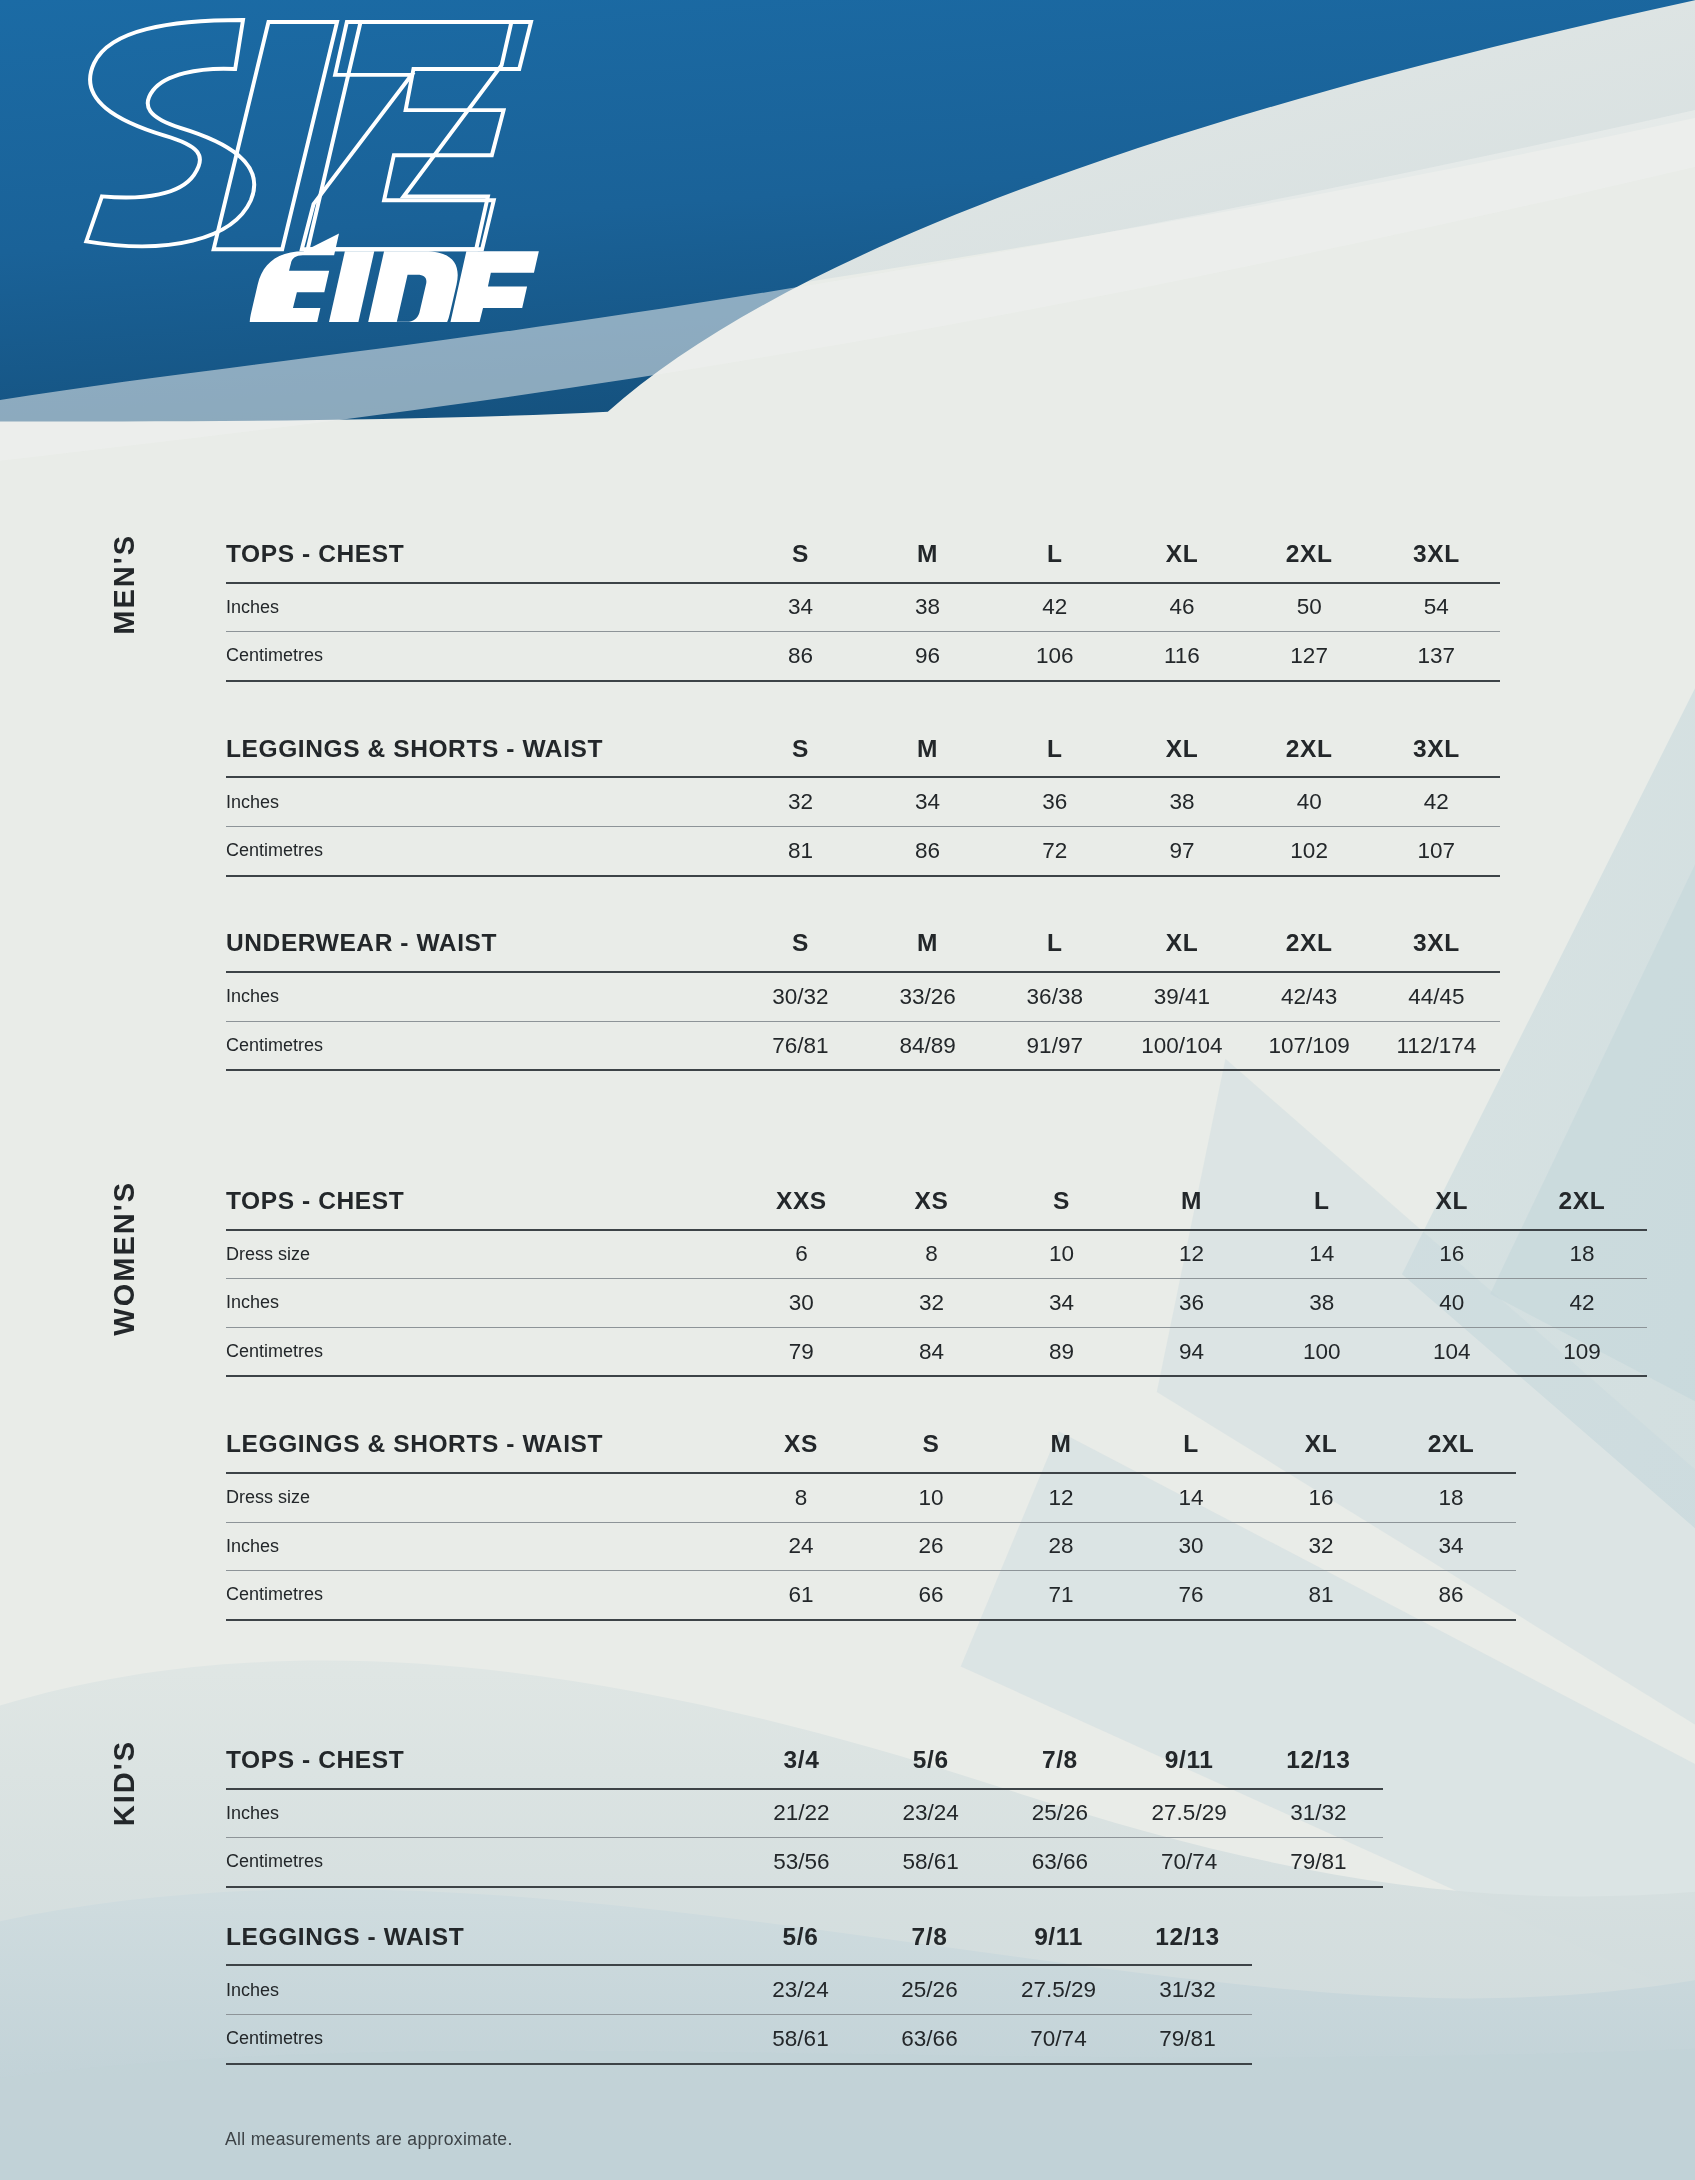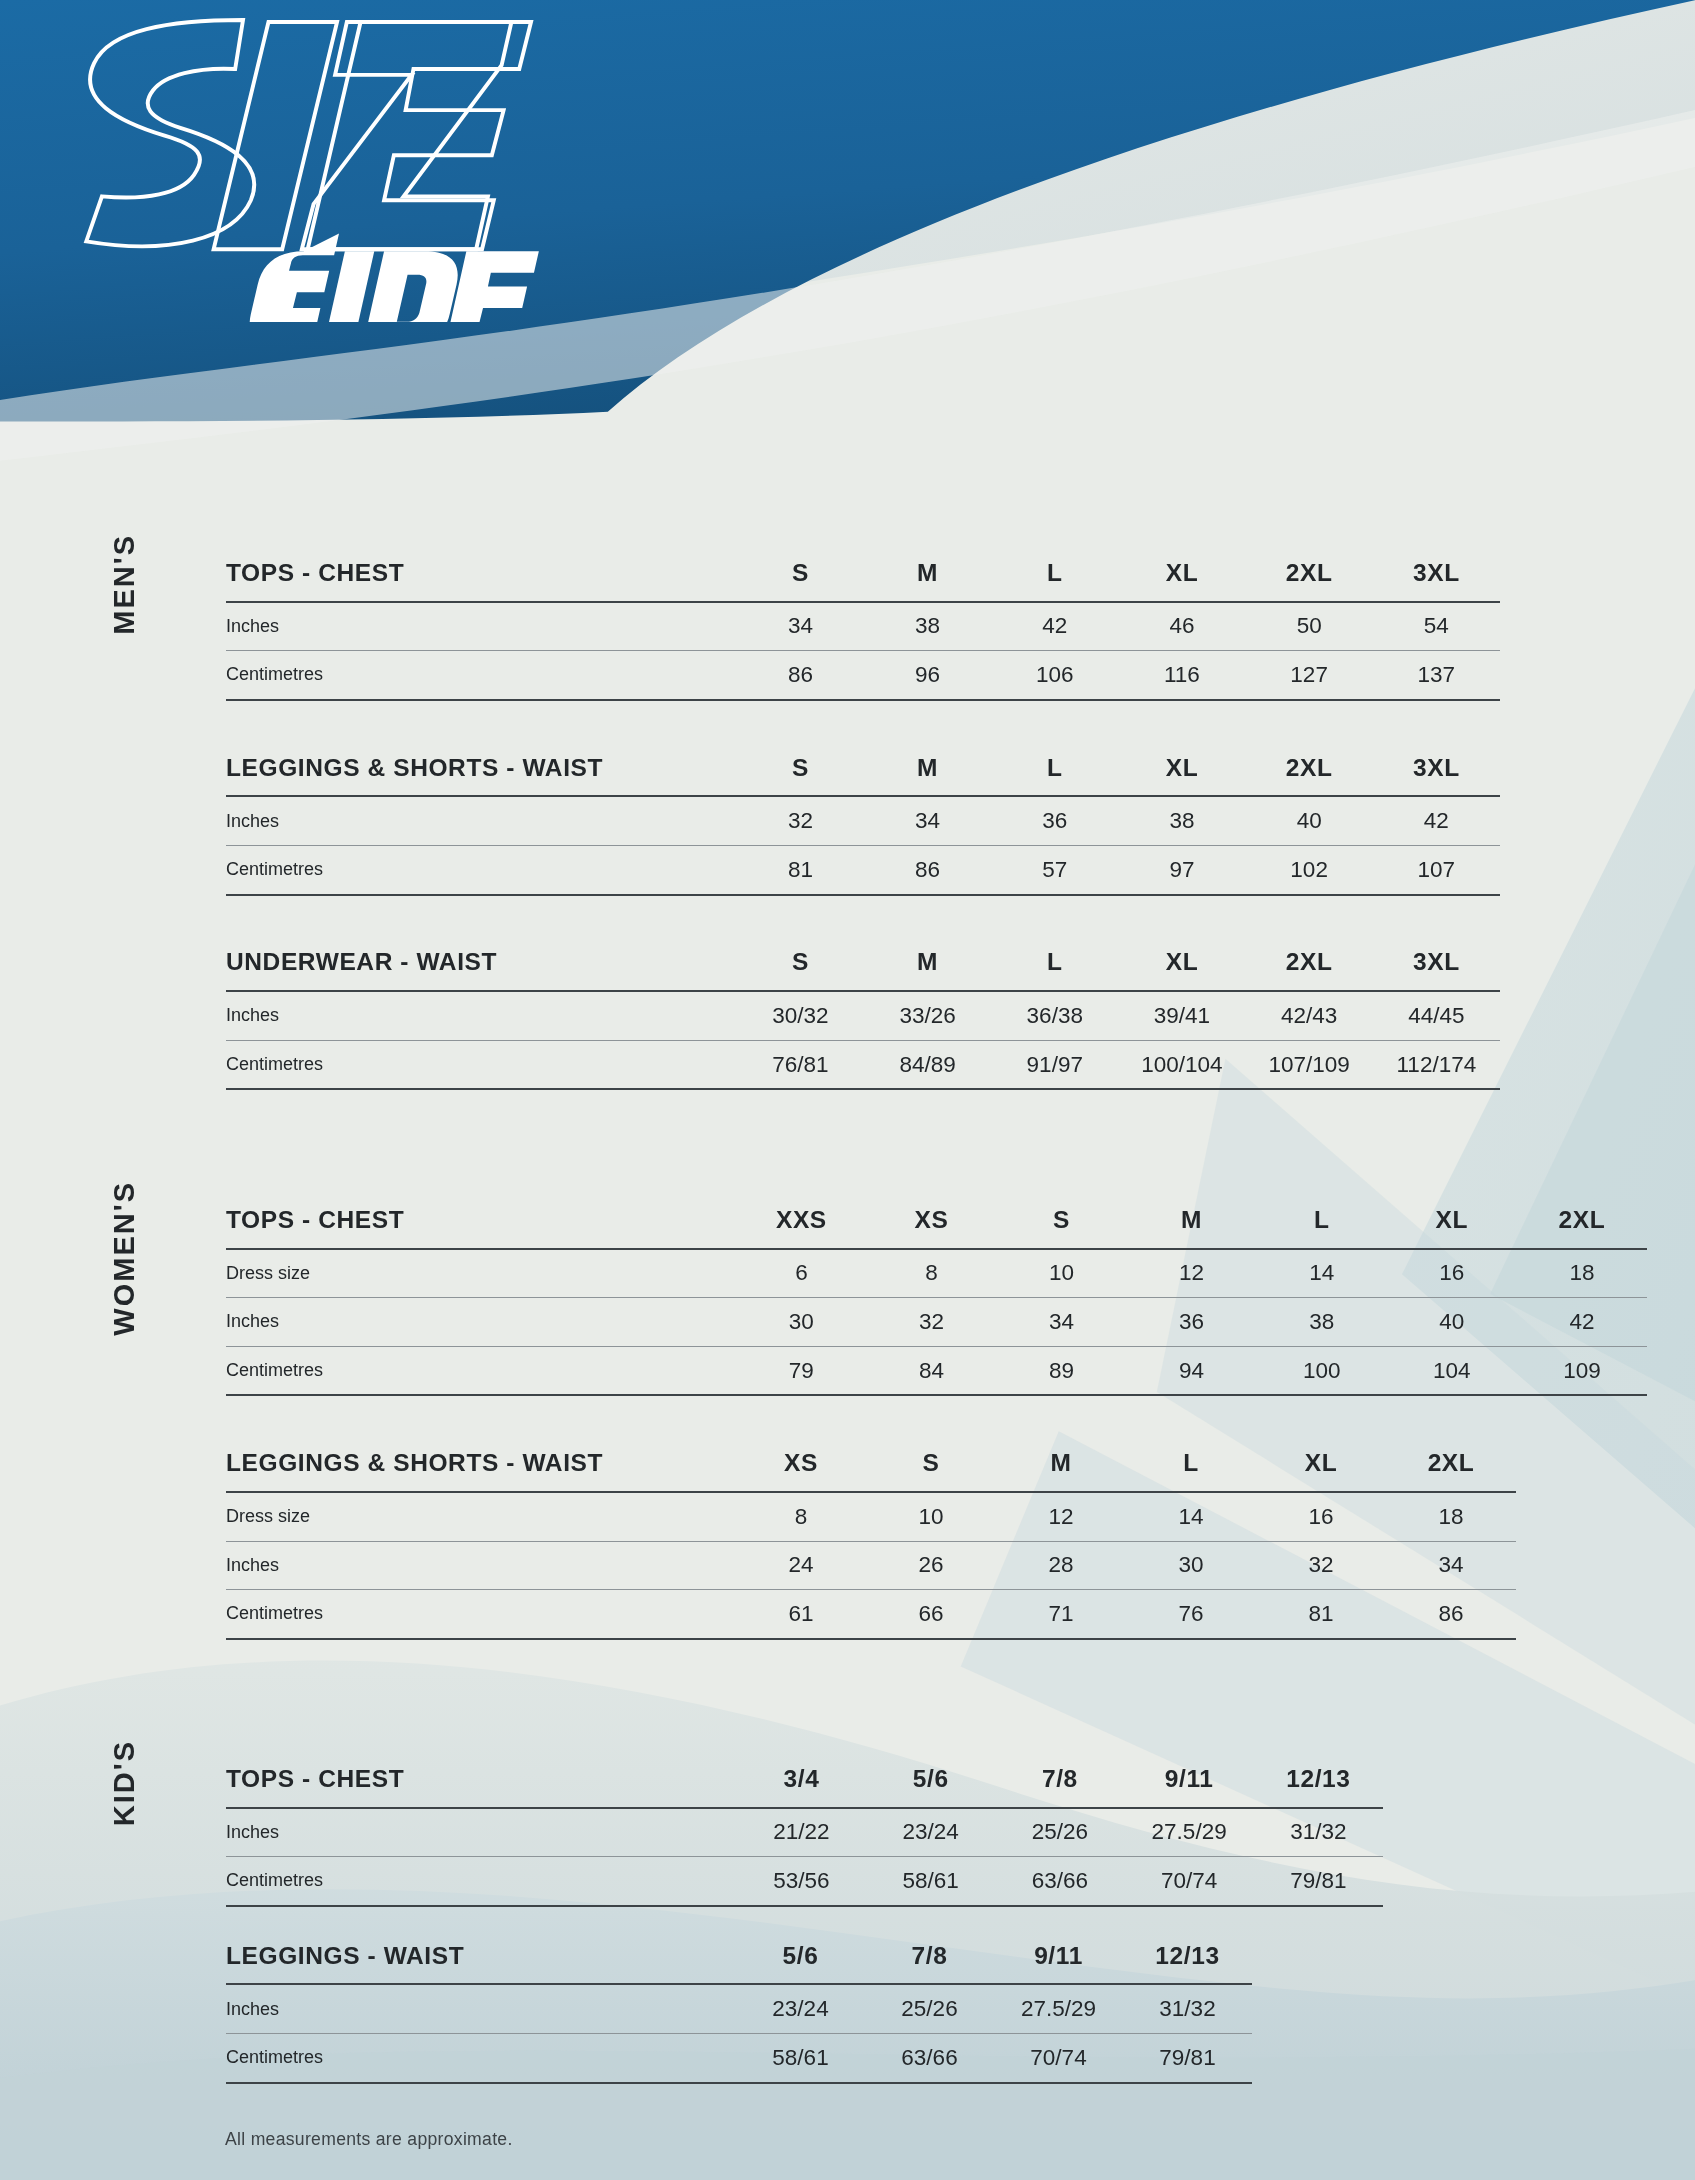--- a/index.html
+++ b/index.html
@@ -72,21 +72,20 @@
     text-orientation: mixed;
     transform: rotate(180deg);
     white-space: nowrap;
   }
 
   table.size-table {
     border-collapse: collapse;
     width: 1274px;
     margin-left: 108px;
     table-layout: fixed;
-    margin-top: 19px;
   }
   table.size-table.men { width: 1274px; }
   table.size-table.women { width: 1421px; }
   table.size-table.kids { width: 1157px; }
   table.size-table.kids-legs { width: 1010px; }
 
   table.size-table th,
   table.size-table td {
     padding: 0;
     text-align: center;
@@ -265,21 +264,21 @@
           <td>34</td>
           <td>36</td>
           <td>38</td>
           <td>40</td>
           <td>42</td>
         </tr>
         <tr class="data">
           <td class="rowhead">Centimetres</td>
           <td>81</td>
           <td>86</td>
-          <td>57</td>
+          <td>72</td>
           <td>97</td>
           <td>102</td>
           <td>107</td>
         </tr>
       </tbody>
         </table>
 
       <table class="size-table men" style="margin-top:47px">
         <colgroup>
             <col style="width:510px">

